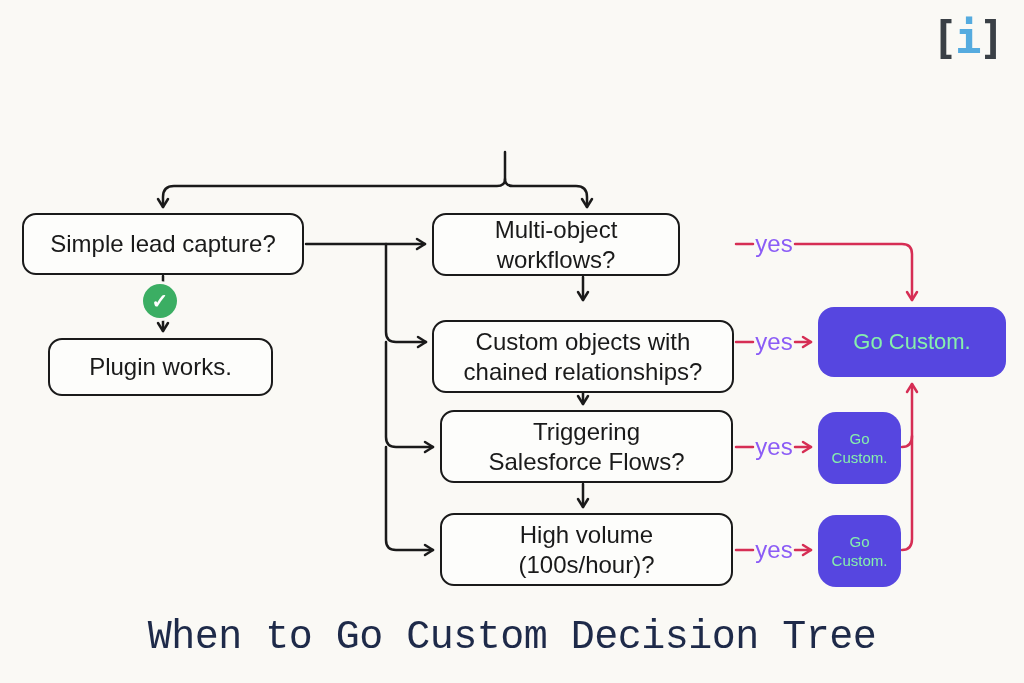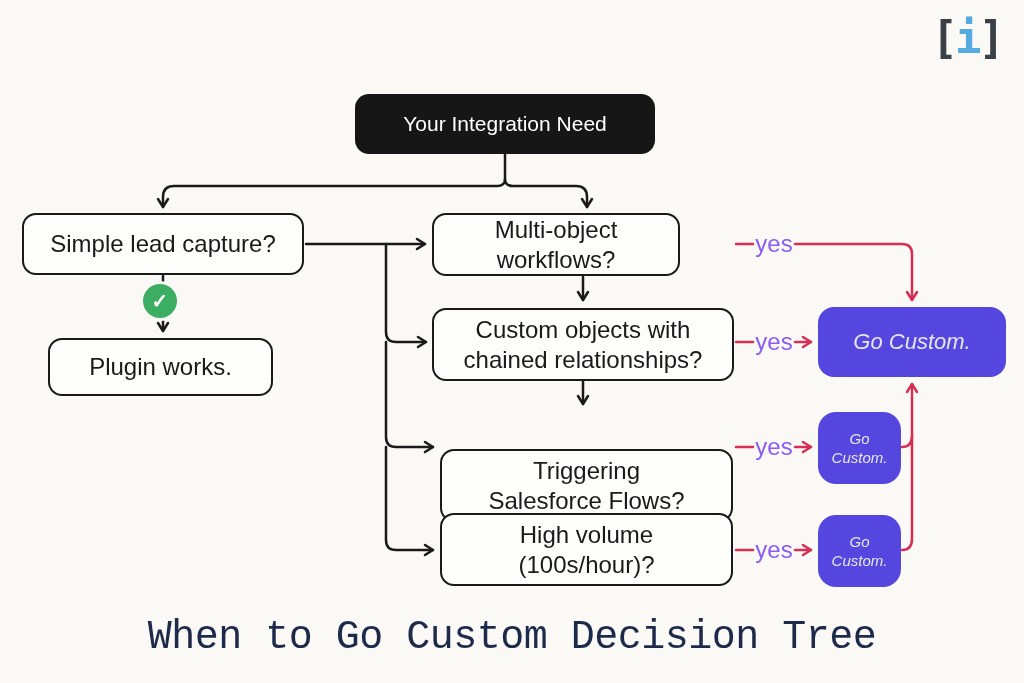--- a/index.html
+++ b/index.html
@@ -10,29 +10,29 @@
     color:#1a1a1a;
   }
   .connectors{position:absolute;left:0;top:0;width:1024px;height:683px;}
   .node{
     position:absolute;display:flex;align-items:center;justify-content:center;
     text-align:center;border:2.5px solid #1a1a1a;border-radius:14px;
     background:#fdfdfb;color:#1a1a1a;font-size:24px;line-height:1.25;
     white-space:pre-line;box-sizing:border-box;
   }
   .node.root{background:#161616;color:#ffffff;border:none;font-size:21px;}
-  .node.purple{background:#5646e0;color:#e5e5e5;border:none;border-radius:16px;font-style:italic;}
+  .node.purple{background:#5646e0;color:#86efac;border:none;border-radius:16px;}
   .node.purple.big{font-size:22px;}
   .node.purple.small{font-size:15px;border-radius:18px;padding:0 12px;line-height:1.3;}
   .pos-root{left:355px;top:94px;width:300px;height:60px;}
   .pos-simple{left:22px;top:213px;width:282px;height:62px;}
   .pos-plugin{left:48px;top:338px;width:225px;height:58px;}
   .pos-multi{left:432px;top:213px;width:248px;height:63px;}
-  .pos-custom{left:432px;top:308px;width:302px;height:73px;}
-  .pos-trigger{left:440px;top:410px;width:293px;height:73px;margin-top:39px;}
+  .pos-custom{left:432px;top:320px;width:302px;height:73px;}
+  .pos-trigger{left:440px;top:410px;width:293px;height:73px;}
   .pos-high{left:440px;top:513px;width:293px;height:73px;}
   .pos-gobig{left:818px;top:307px;width:188px;height:70px;}
   .pos-gosm1{left:818px;top:412px;width:83px;height:72px;}
   .pos-gosm2{left:818px;top:515px;width:83px;height:72px;}
   .check{
     position:absolute;left:143px;top:284px;width:34px;height:34px;
     background:#3bae63;border-radius:50%;display:flex;align-items:center;
     justify-content:center;color:#ffffff;font-size:20px;font-weight:bold;
     box-shadow:0 0 0 3px #faf9f5;
   }
@@ -94,21 +94,20 @@
       <path d="M795 550 L811 550" marker-end="url(#ar)"></path>
       <path d="M902 550 Q912 550 912 539 L912 384" marker-end="url(#ar)"></path>
       <path d="M902 447 Q912 447 912 436"></path>
     </g>
   </svg>
 
   <div class="logo">
     <span>[</span><span class="i">i</span><span>]</span>
   </div>
 
-  <div class="node root pos-root">Your Integration Need</div>
 
   <div class="node pos-simple">Simple lead capture?</div>
 
   <div class="check">
     <span>✓</span>
   </div>
 
   <div class="node pos-plugin">Plugin works.</div>
 
   <div class="node pos-multi">Multi-object workflows?</div>

